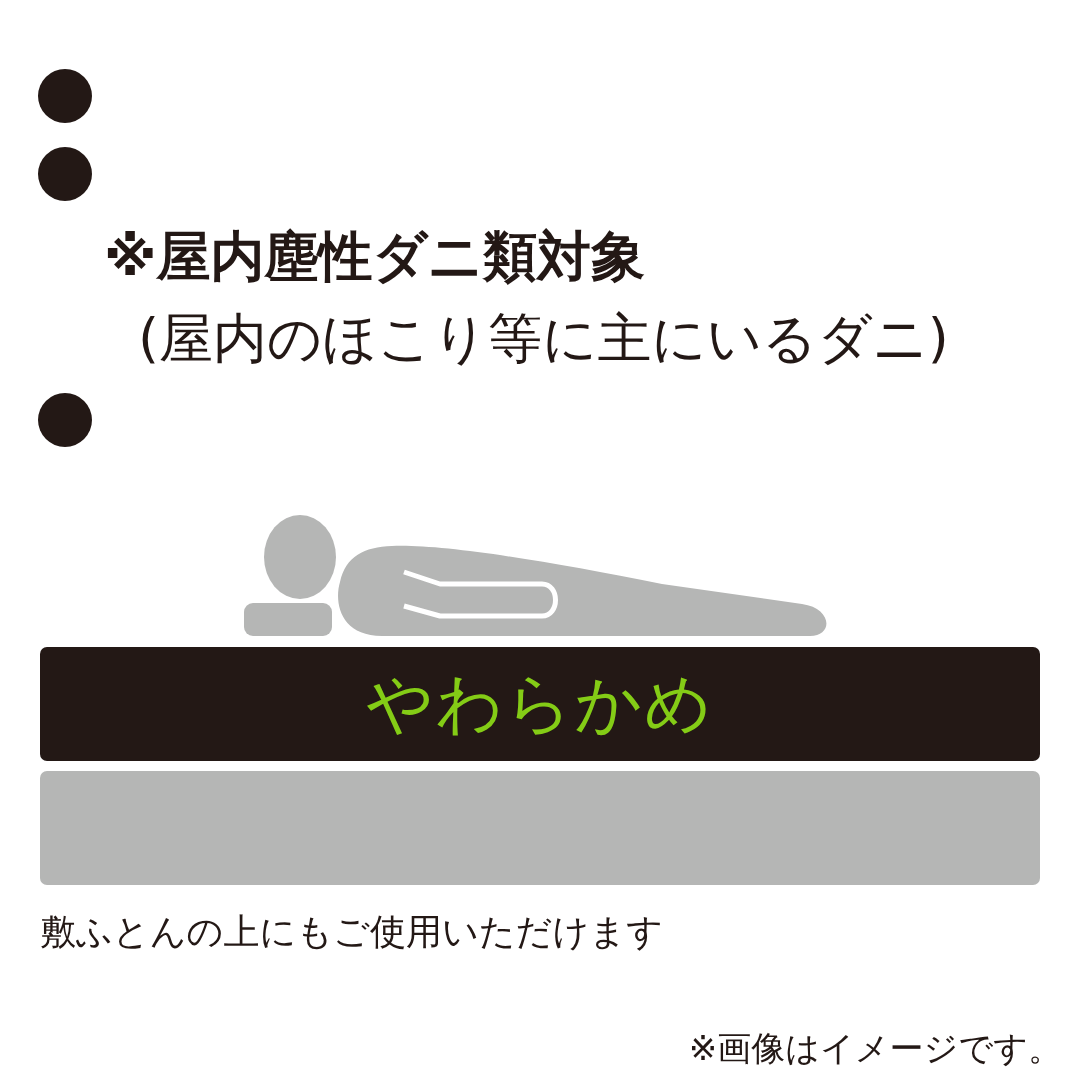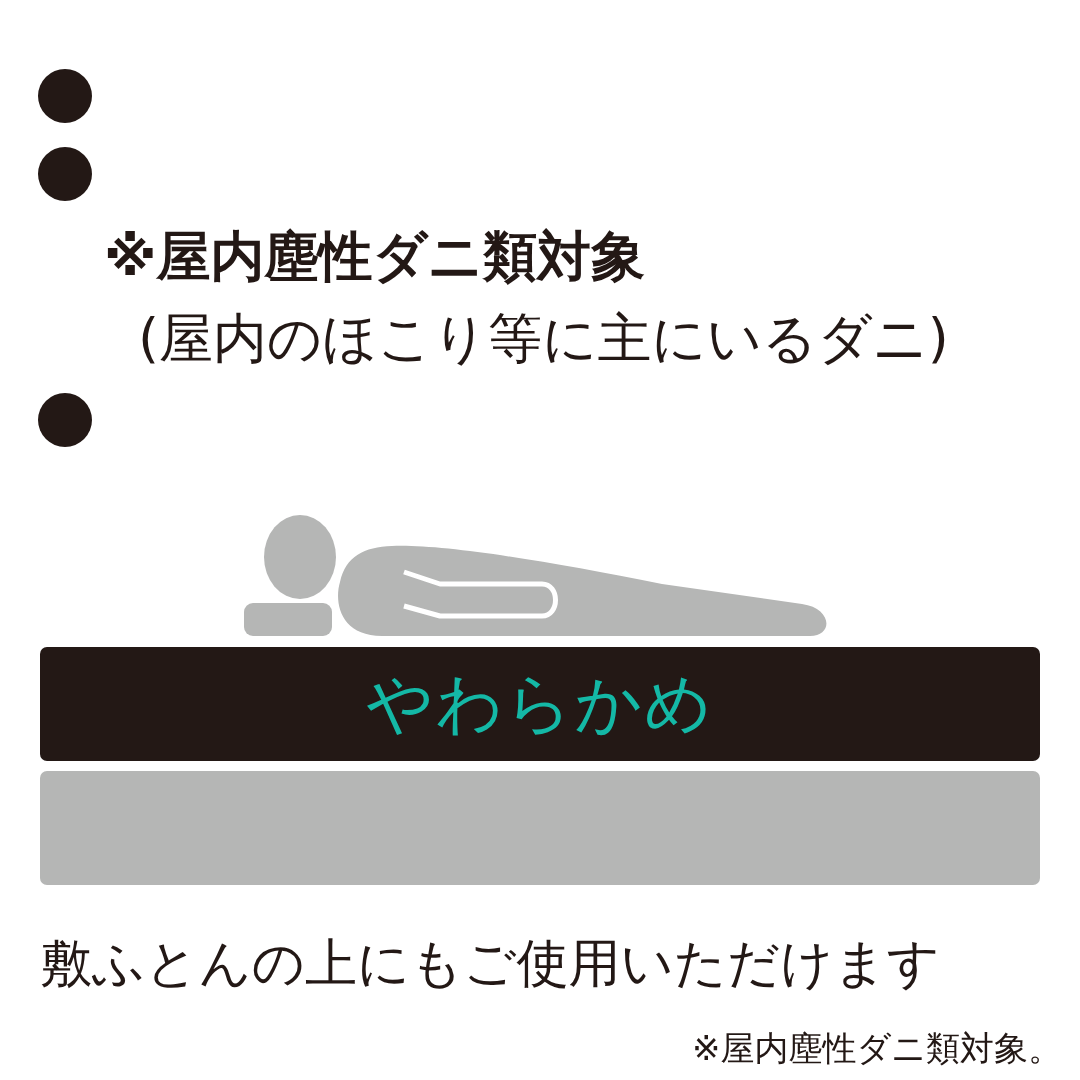--- a/index.html
+++ b/index.html
@@ -11,24 +11,24 @@
               vertical-align: -8px; margin-right: 4px; }
     .l1 { left: 0; top: 0; }
     .l2 { left: 0; top: 78px; }
     .l3 { left: 66px; top: 160px; font-weight: bold; }
     .l4 { left: 100px; top: 242px; }
     .l5 { left: 0; top: 324px; }
     .figure { position: absolute; left: 242px; top: 512px; }
     .soft-layer { position: absolute; left: 40px; top: 647px; width: 1000px; height: 114px;
                   background: #231815; border-radius: 7px; display: flex; align-items: center;
                   justify-content: center; }
-    .soft-label { color: #14b8a6; font-size: 66px; letter-spacing: 2px; }
+    .soft-label { color: #84cc16; font-size: 66px; letter-spacing: 2px; }
     .base-layer { position: absolute; left: 40px; top: 771px; width: 1000px; height: 114px;
                   background: #b5b6b5; border-radius: 7px; }
-    .usage { position: absolute; left: 40px; top: 929px; font-size: 52px; white-space: nowrap; }
+    .usage { position: absolute; left: 40px; top: 908px; font-size: 36px; white-space: nowrap; }
     .note { position: absolute; right: 18px; top: 1026px; font-size: 34px; white-space: nowrap; }
   </style>
 </head>
 <body>
 
 <div class="features">
   <div class="line l1">
     <span class="bullet"></span>
   </div>
   <div class="line l2">
@@ -59,13 +59,13 @@
 </div>
 
 <div class="soft-layer">
   <span class="soft-label">やわらかめ</span>
 </div>
 
 <div class="base-layer"></div>
 
 <div class="usage">敷ふとんの上にもご使用いただけます</div>
 
-<div class="note">※屋内塵性ダニ類対象。</div>
+<div class="note">※画像はイメージです。</div>
 
 </body></html>

